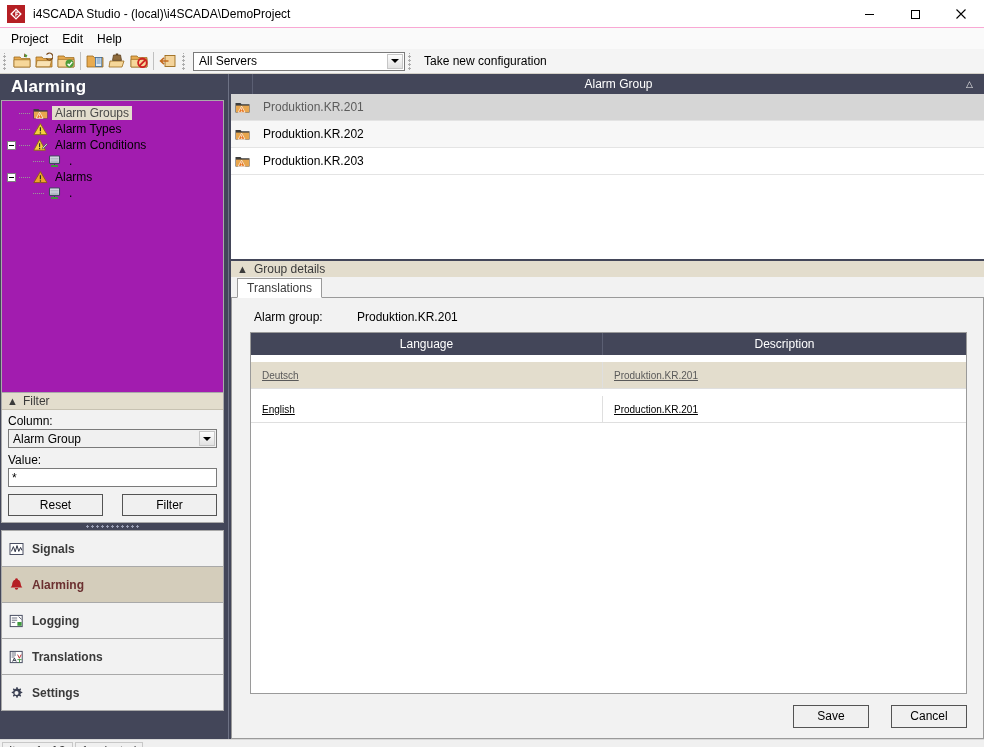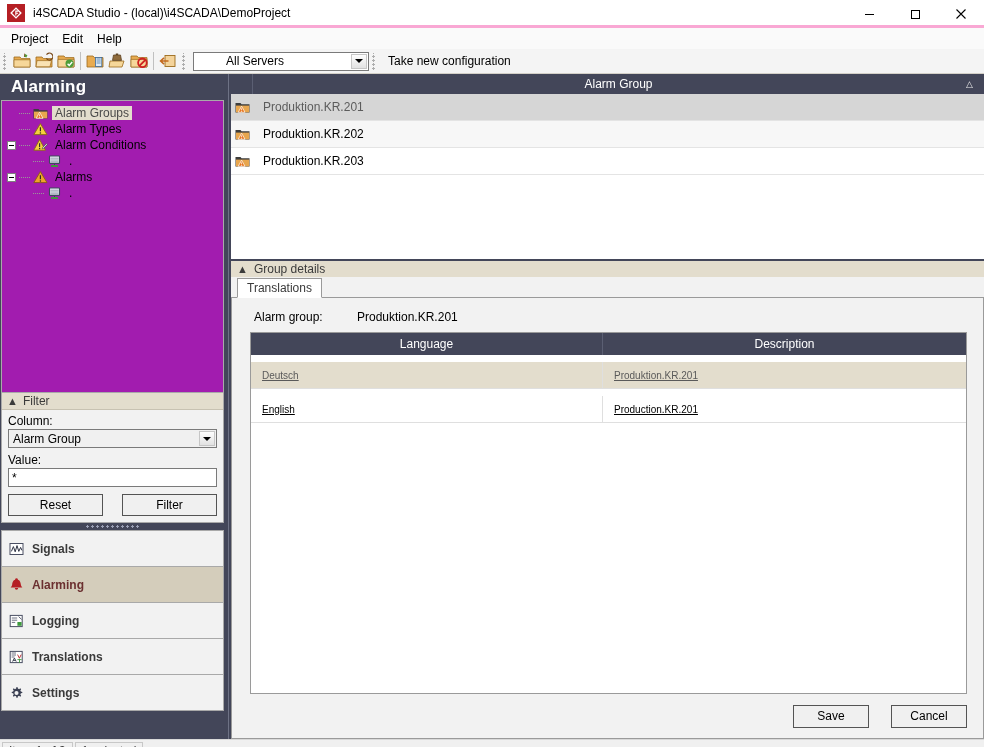--- a/index.html
+++ b/index.html
@@ -7,21 +7,21 @@
     width: 984px; height: 747px;
     font-family: "Liberation Sans", sans-serif;
     font-size: 12px;
     background: #ffffff;
     overflow: hidden;
   }
 
   
   .titlebar {
     height: 28px; display: flex; align-items: center;
-    background: #ffffff; border-bottom: 3px solid #f9a8d4;
+    background: #ffffff; border-bottom: 1px solid #f9a8d4;
     position: relative;
   }
   .app-logo {
     width: 18px; height: 18px; margin-left: 7px; margin-right: 8px;
     background: #b51f24; position: relative; flex: 0 0 auto;
     display: flex; align-items: center; justify-content: center;
   }
   .app-logo svg { display:block; }
   .title-text {
     font-size: 12px; color: #000; white-space: nowrap;
@@ -58,24 +58,24 @@
     opacity: .85;
   }
   .tb-icon {
     width: 22px; height: 22px; display: flex; align-items: center;
     justify-content: center; flex: 0 0 auto;
   }
   .tb-sep {
     width: 1px; height: 18px; background: #c0c0c0; margin: 0 3px; flex: 0 0 auto;
   }
   .server-combo {
-    width: 176px; height: 19px; margin-left: 3px;
+    width: 212px; height: 19px; margin-left: 3px;
     border: 1px solid #7a7a7a; background: #fff;
     display: flex; align-items: center; font-size: 12px;
-    position: relative; flex: 0 0 auto; padding-left: 27px;
+    position: relative; flex: 0 0 auto;
   }
   .server-combo .val { padding-left: 5px; color: #000; }
   .server-combo .arrow-box {
     position: absolute; right: 1px; top: 1px; width: 16px; height: 15px;
     background: linear-gradient(#fdfdfd,#e2e2e2);
     border: 1px solid #c6c6c6;
     display: flex; align-items: center; justify-content: center;
   }
   .caret-down {
     width: 0; height: 0; border-left: 4px solid transparent;

